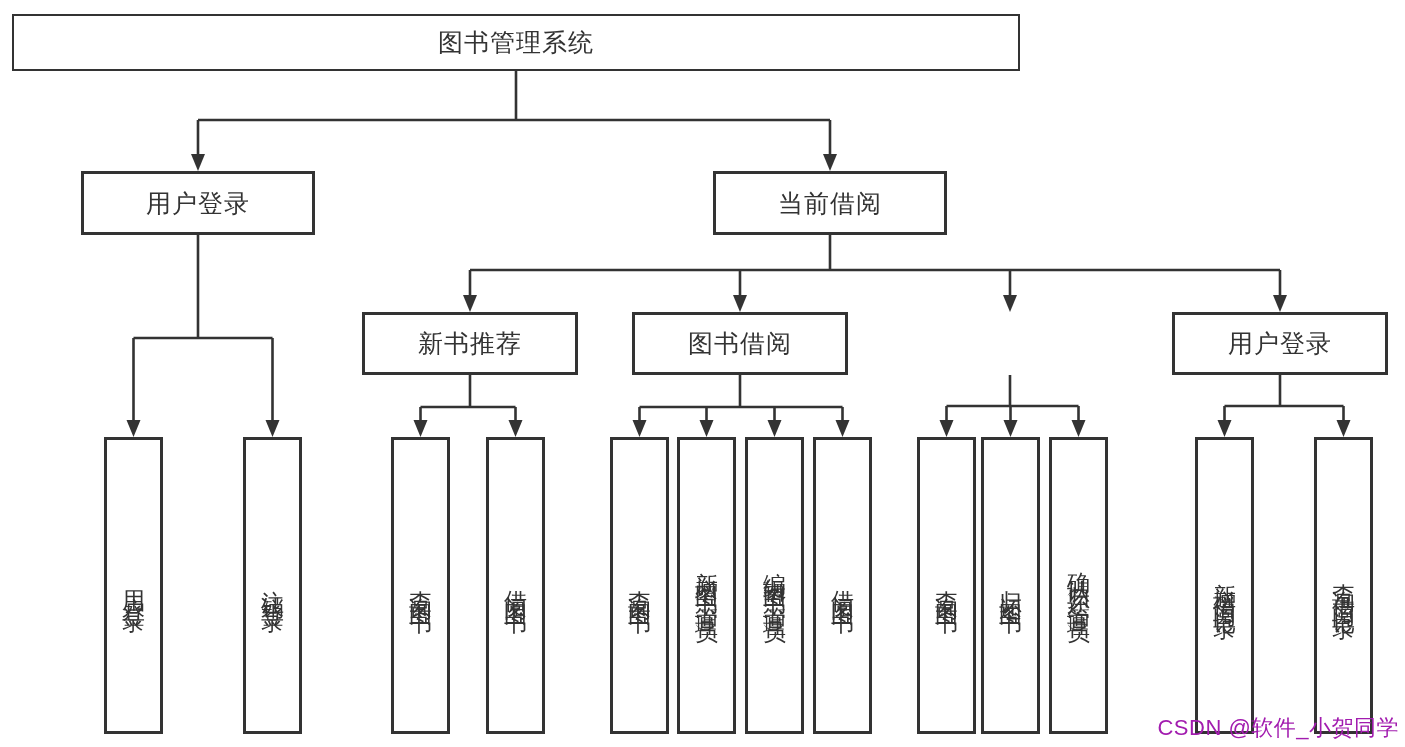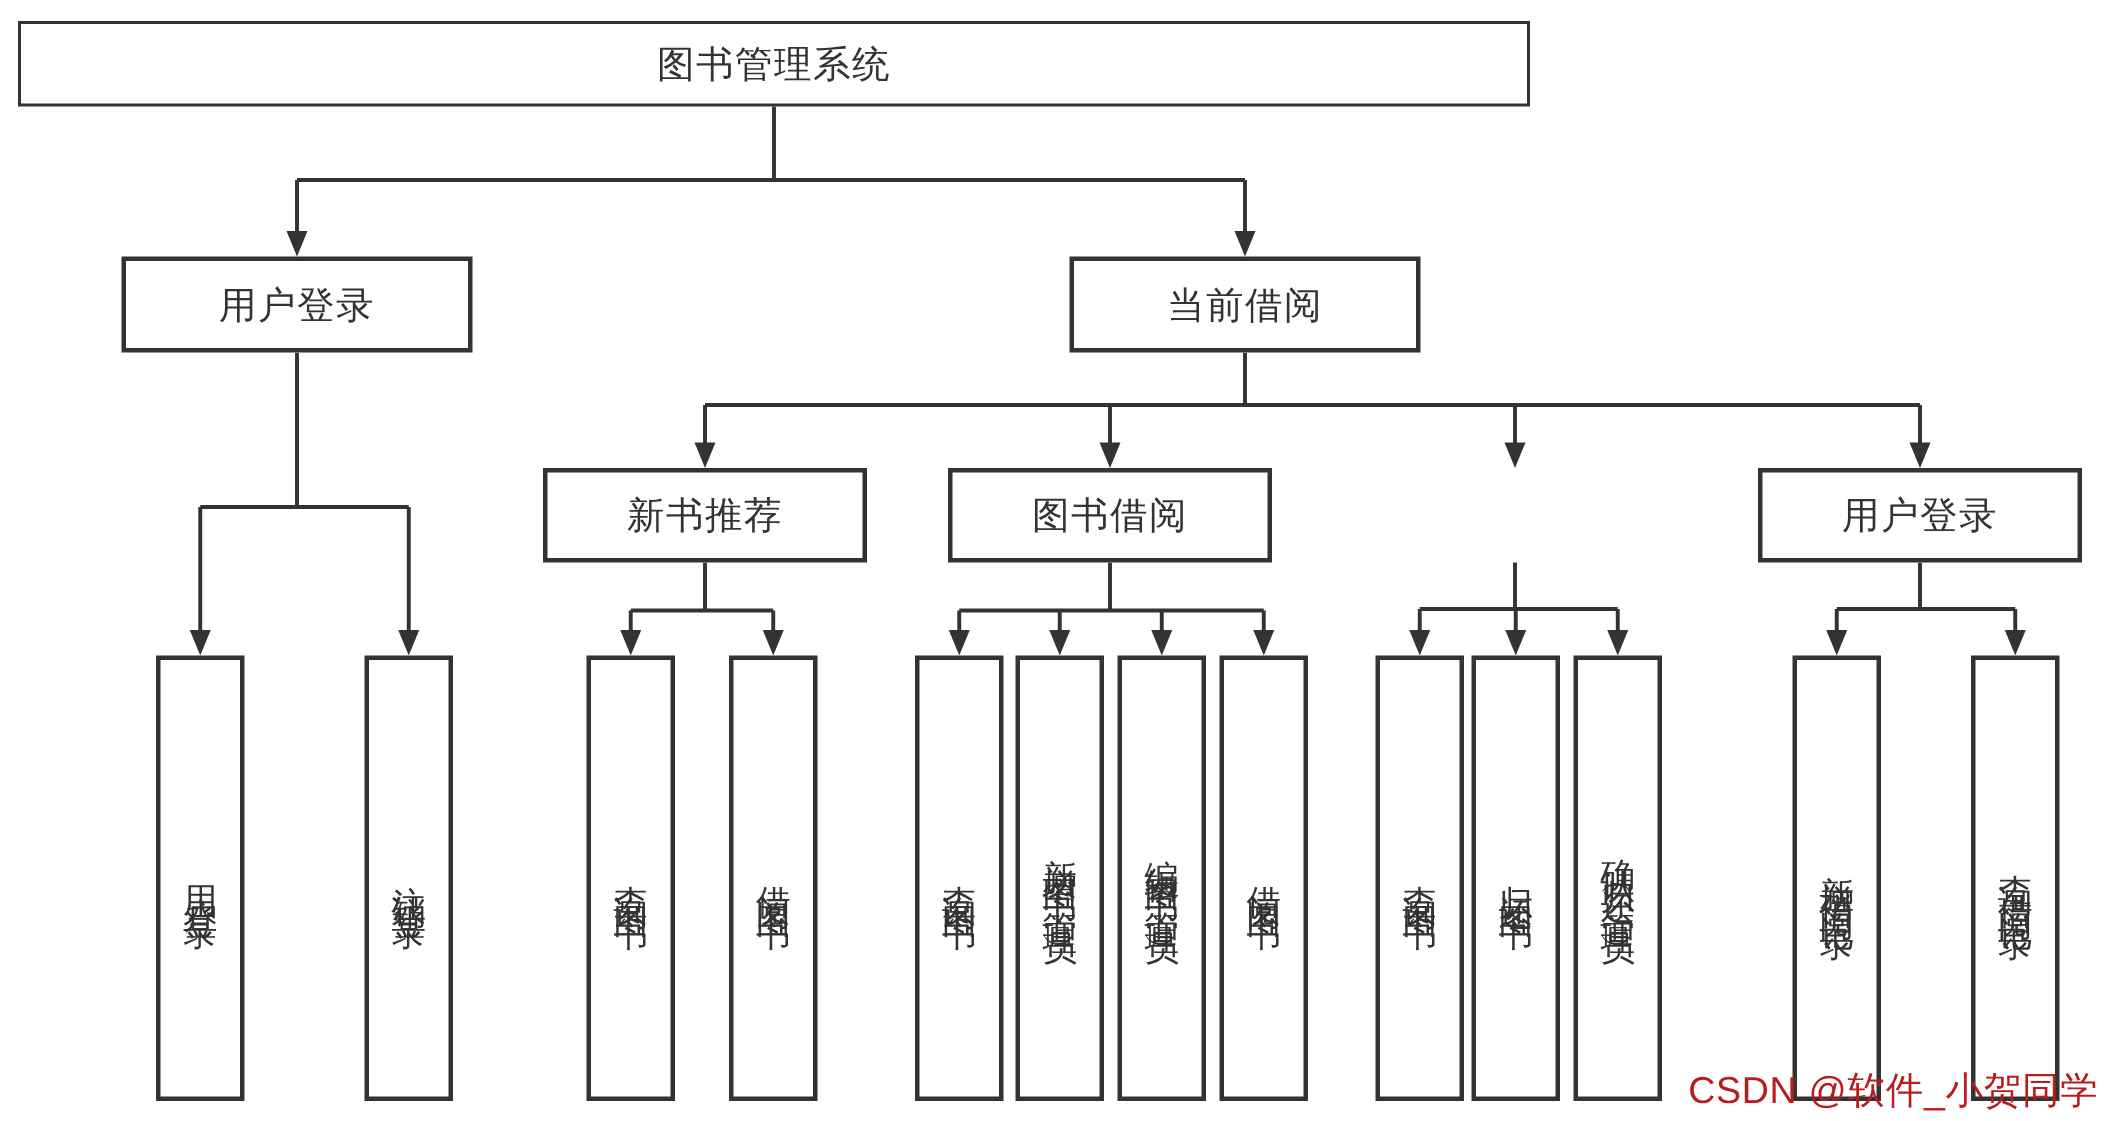--- a/index.html
+++ b/index.html
@@ -58,22 +58,22 @@
     text-orientation: mixed;
     font-size: 23px;
     letter-spacing: 7px;
     line-height: 1;
     white-space: nowrap;
   }
   #watermark {
     position: absolute;
     right: 6px;
     bottom: 4px;
-    font-size: 25px;
-    color: #b91c1c;
+    font-size: 22px;
+    color: #a21caf;
     letter-spacing: 0.5px;
     z-index: 5;
     pointer-events: none;
   }
 </style>
 </head>
 <body>
 
 <div id="stage">
 

